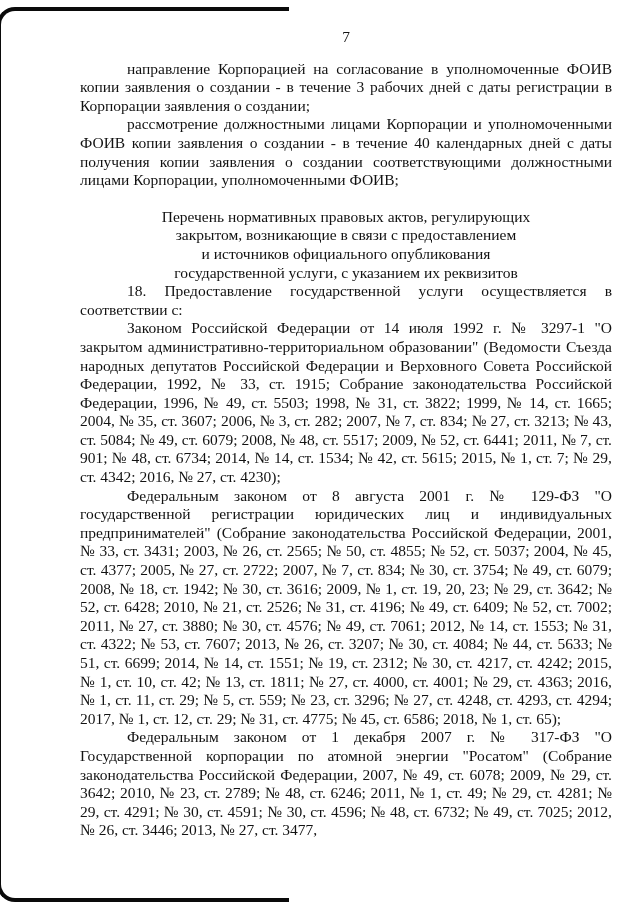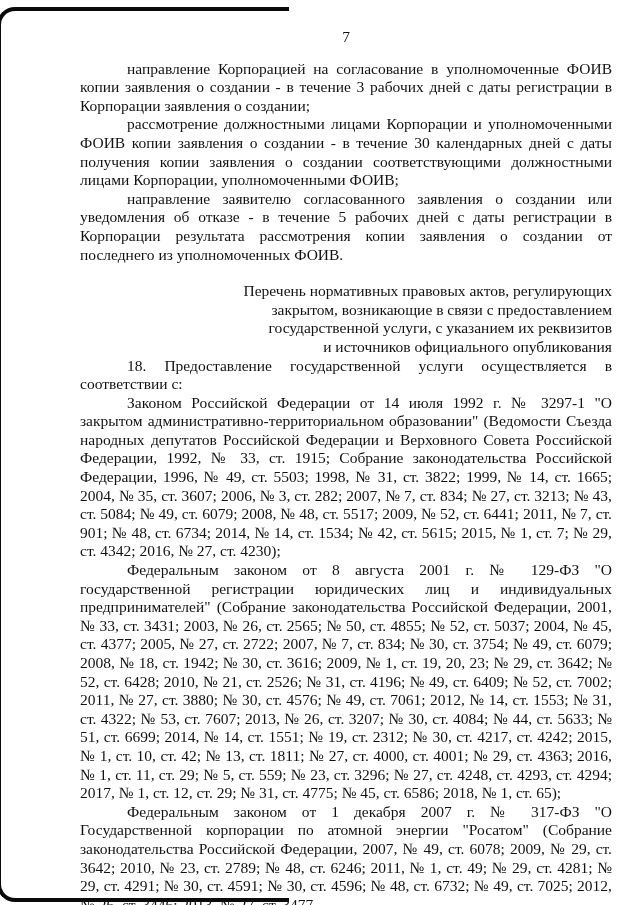--- a/index.html
+++ b/index.html
@@ -36,38 +36,37 @@
     text-align: center;
     margin-bottom: 13px;
   }
   .para {
     margin: 0;
     text-align: justify;
     text-indent: 47px;
   }
   .heading {
     margin: 18px 0 0 0;
-    text-align: right;
+    text-align: center;
   }
 </style>
 </head>
 <body>
 
 <div class="page">
   <div class="frame"></div>
   <div class="content">
     <div class="page-number">7</div>
 
   <p class="para">направление Корпорацией на согласование в уполномоченные ФОИВ копии заявления о создании - в течение 3 рабочих дней с даты регистрации в Корпорации заявления о создании;</p>
-      <p class="para">рассмотрение должностными лицами Корпорации и уполномоченными ФОИВ копии заявления о создании - в течение 30 календарных дней с даты получения копии заявления о создании соответствующими должностными лицами Корпорации, уполномоченными ФОИВ;</p>
-      <p class="para">направление заявителю согласованного заявления о создании или уведомления об отказе - в течение 5 рабочих дней с даты регистрации в Корпорации результата рассмотрения копии заявления о создании от последнего из уполномоченных ФОИВ.</p>
+      <p class="para">рассмотрение должностными лицами Корпорации и уполномоченными ФОИВ копии заявления о создании - в течение 40 календарных дней с даты получения копии заявления о создании соответствующими должностными лицами Корпорации, уполномоченными ФОИВ;</p>
       <div class="heading">
         <div>Перечень нормативных правовых актов, регулирующих</div>
         <div>закрытом, возникающие в связи с предоставлением</div>
+        <div>и источников официального опубликования</div>
         <div>государственной услуги, с указанием их реквизитов</div>
-        <div>и источников официального опубликования</div>
       </div>
       <p class="para">18. Предоставление государственной услуги осуществляется в соответствии с:</p>
       <p class="para">Законом Российской Федерации от 14 июля 1992 г. № 3297-1 "О закрытом административно-территориальном образовании" (Ведомости Съезда народных депутатов Российской Федерации и Верховного Совета Российской Федерации, 1992, № 33, ст. 1915; Собрание законодательства Российской Федерации, 1996, № 49, ст. 5503; 1998, № 31, ст. 3822; 1999, № 14, ст. 1665; 2004, № 35, ст. 3607; 2006, № 3, ст. 282; 2007, № 7, ст. 834; № 27, ст. 3213; № 43, ст. 5084; № 49, ст. 6079; 2008, № 48, ст. 5517; 2009, № 52, ст. 6441; 2011, № 7, ст. 901; № 48, ст. 6734; 2014, № 14, ст. 1534; № 42, ст. 5615; 2015, № 1, ст. 7; № 29, ст. 4342; 2016, № 27, ст. 4230);</p>
       <p class="para">Федеральным законом от 8 августа 2001 г. № 129-ФЗ "О государственной регистрации юридических лиц и индивидуальных предпринимателей" (Собрание законодательства Российской Федерации, 2001, № 33, ст. 3431; 2003, № 26, ст. 2565; № 50, ст. 4855; № 52, ст. 5037; 2004, № 45, ст. 4377; 2005, № 27, ст. 2722; 2007, № 7, ст. 834; № 30, ст. 3754; № 49, ст. 6079; 2008, № 18, ст. 1942; № 30, ст. 3616; 2009, № 1, ст. 19, 20, 23; № 29, ст. 3642; № 52, ст. 6428; 2010, № 21, ст. 2526; № 31, ст. 4196; № 49, ст. 6409; № 52, ст. 7002; 2011, № 27, ст. 3880; № 30, ст. 4576; № 49, ст. 7061; 2012, № 14, ст. 1553; № 31, ст. 4322; № 53, ст. 7607; 2013, № 26, ст. 3207; № 30, ст. 4084; № 44, ст. 5633; № 51, ст. 6699; 2014, № 14, ст. 1551; № 19, ст. 2312; № 30, ст. 4217, ст. 4242; 2015, № 1, ст. 10, ст. 42; № 13, ст. 1811; № 27, ст. 4000, ст. 4001; № 29, ст. 4363; 2016, № 1, ст. 11, ст. 29; № 5, ст. 559; № 23, ст. 3296; № 27, ст. 4248, ст. 4293, ст. 4294; 2017, № 1, ст. 12, ст. 29; № 31, ст. 4775; № 45, ст. 6586; 2018, № 1, ст. 65);</p>
       <p class="para">Федеральным законом от 1 декабря 2007 г. № 317-ФЗ "О Государственной корпорации по атомной энергии "Росатом" (Собрание законодательства Российской Федерации, 2007, № 49, ст. 6078; 2009, № 29, ст. 3642; 2010, № 23, ст. 2789; № 48, ст. 6246; 2011, № 1, ст. 49; № 29, ст. 4281; № 29, ст. 4291; № 30, ст. 4591; № 30, ст. 4596; № 48, ст. 6732; № 49, ст. 7025; 2012, № 26, ст. 3446; 2013, № 27, ст. 3477,</p>
     </div>
 </div>
 
 </body></html>

